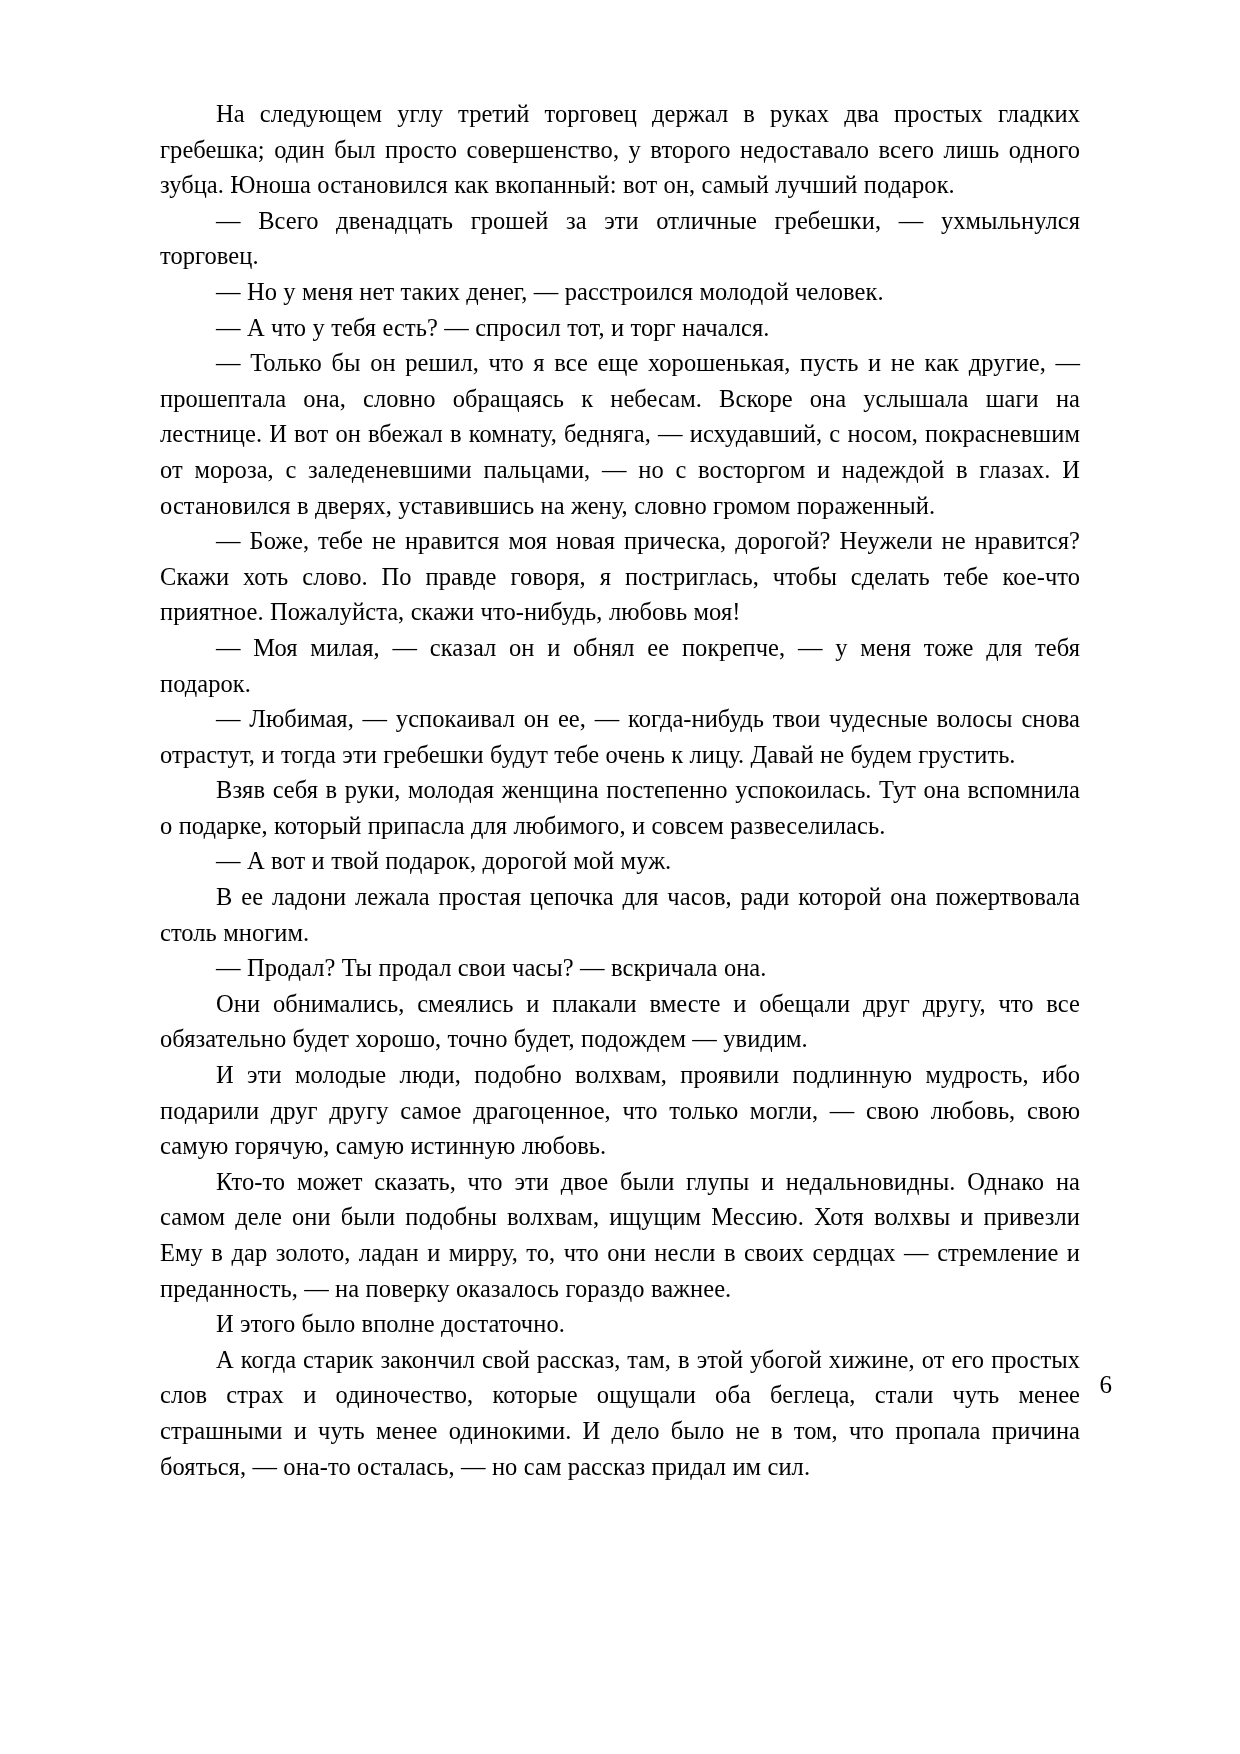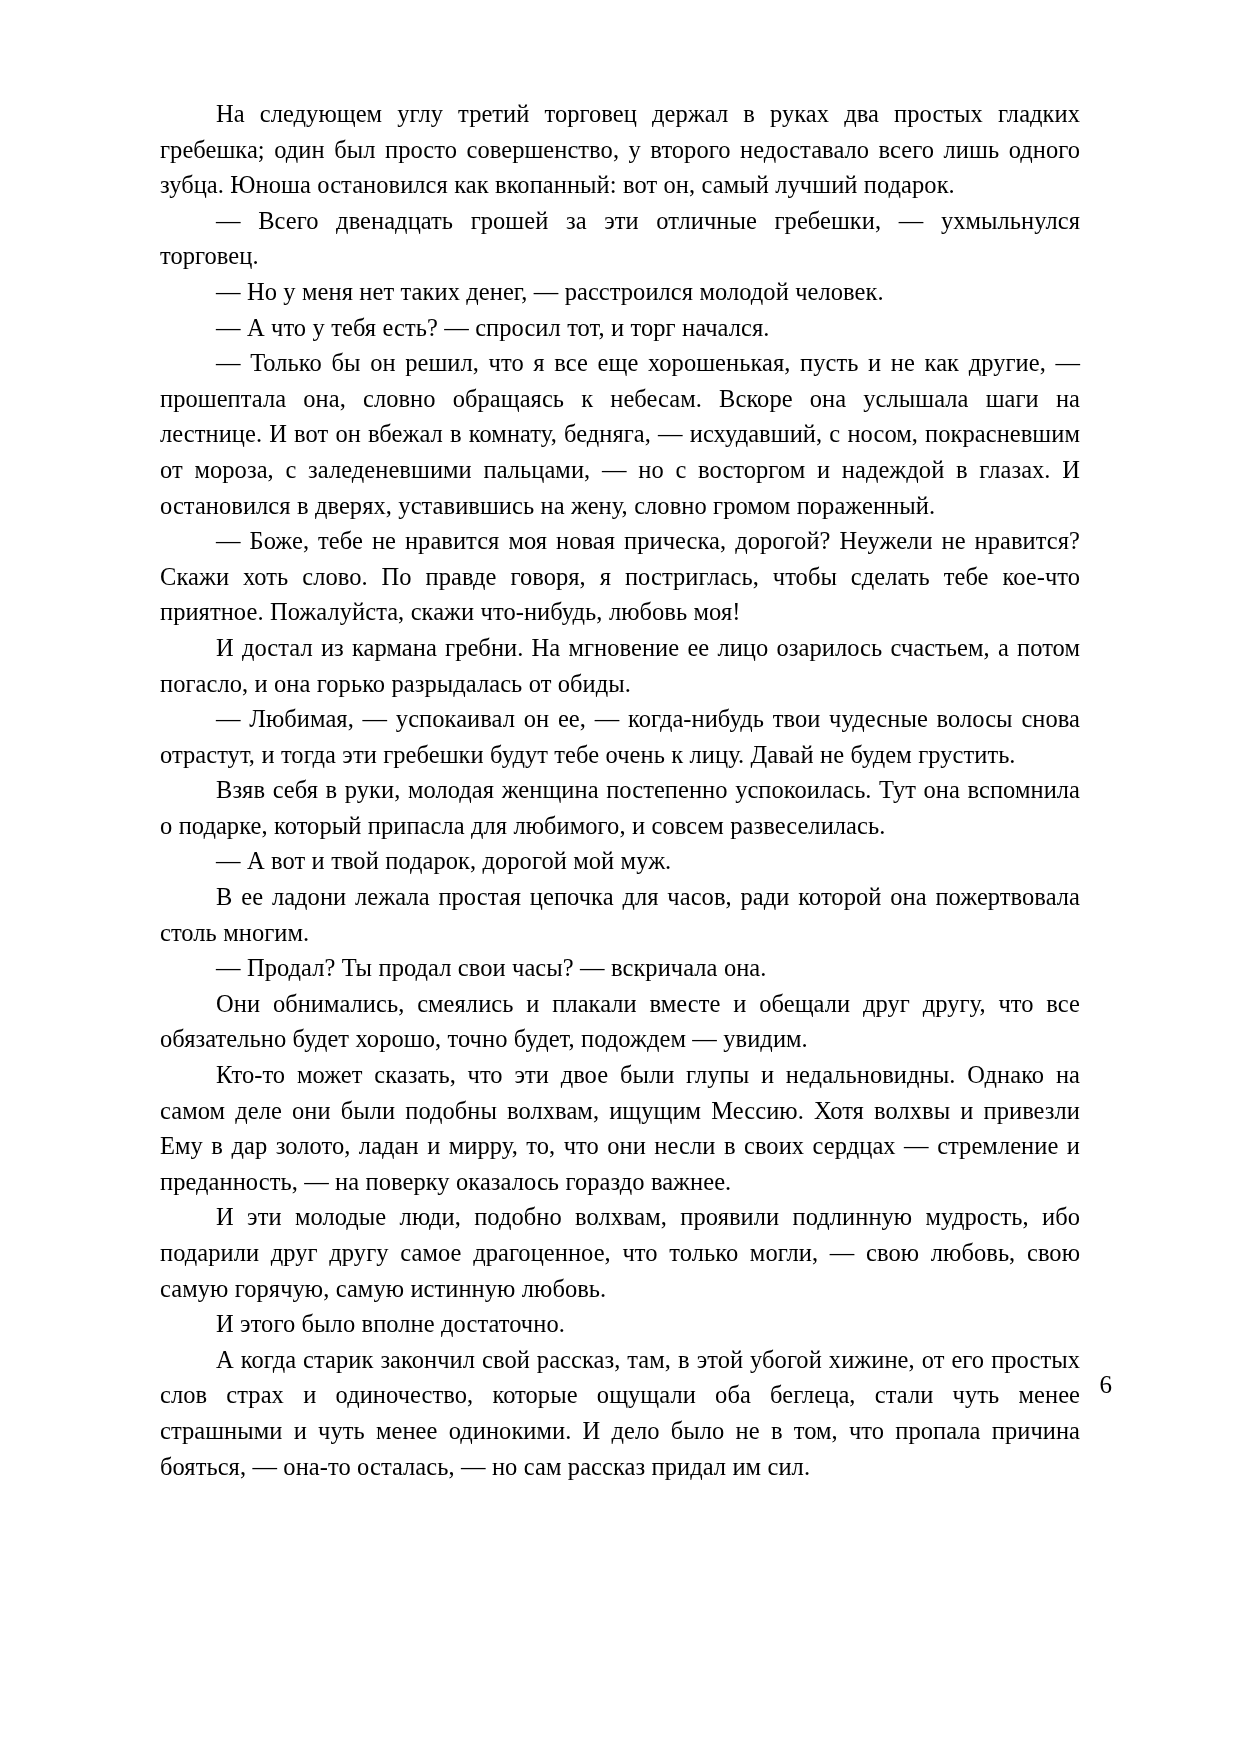--- a/index.html
+++ b/index.html
@@ -53,29 +53,29 @@
 
 <div class="page">
 
   <div class="content">
     <p class="para">На следующем углу третий торговец держал в руках два простых гладких гребешка; один был просто совершенство, у второго недоставало всего лишь одного зубца. Юноша остановился как вкопанный: вот он, самый лучший подарок.</p>
     <p class="para">— Всего двенадцать грошей за эти отличные гребешки, — ухмыльнулся торговец.</p>
     <p class="para">— Но у меня нет таких денег, — расстроился молодой человек.</p>
     <p class="para">— А что у тебя есть? — спросил тот, и торг начался.</p>
     <p class="para">— Только бы он решил, что я все еще хорошенькая, пусть и не как другие, — прошептала она, словно обращаясь к небесам. Вскоре она услышала шаги на лестнице. И вот он вбежал в комнату, бедняга, — исхудавший, с носом, покрасневшим от мороза, с заледеневшими пальцами, — но с восторгом и надеждой в глазах. И остановился в дверях, уставившись на жену, словно громом пораженный.</p>
     <p class="para">— Боже, тебе не нравится моя новая прическа, дорогой? Неужели не нравится? Скажи хоть слово. По правде говоря, я постриглась, чтобы сделать тебе кое-что приятное. Пожалуйста, скажи что-нибудь, любовь моя!</p>
-    <p class="para">И достал из кармана гребни. На мгновение ее лицо озарилось счастьем, а потом погасло, и она горько разрыдалась от обиды.</p>
+    <p class="para">— Моя милая, — сказал он и обнял ее покрепче, — у меня тоже для тебя подарок.</p>
     <p class="para">— Любимая, — успокаивал он ее, — когда-нибудь твои чудесные волосы снова отрастут, и тогда эти гребешки будут тебе очень к лицу. Давай не будем грустить.</p>
     <p class="para">Взяв себя в руки, молодая женщина постепенно успокоилась. Тут она вспомнила о подарке, который припасла для любимого, и совсем развеселилась.</p>
     <p class="para">— А вот и твой подарок, дорогой мой муж.</p>
     <p class="para">В ее ладони лежала простая цепочка для часов, ради которой она пожертвовала столь многим.</p>
     <p class="para">— Продал? Ты продал свои часы? — вскричала она.</p>
     <p class="para">Они обнимались, смеялись и плакали вместе и обещали друг другу, что все обязательно будет хорошо, точно будет, подождем — увидим.</p>
+    <p class="para">И эти молодые люди, подобно волхвам, проявили подлинную мудрость, ибо подарили друг другу самое драгоценное, что только могли, — свою любовь, свою самую горячую, самую истинную любовь.</p>
     <p class="para">Кто-то может сказать, что эти двое были глупы и недальновидны. Однако на самом деле они были подобны волхвам, ищущим Мессию. Хотя волхвы и привезли Ему в дар золото, ладан и мирру, то, что они несли в своих сердцах — стремление и преданность, — на поверку оказалось гораздо важнее.</p>
-    <p class="para">И эти молодые люди, подобно волхвам, проявили подлинную мудрость, ибо подарили друг другу самое драгоценное, что только могли, — свою любовь, свою самую горячую, самую истинную любовь.</p>
     <p class="para">И этого было вполне достаточно.</p>
     <p class="para">А когда старик закончил свой рассказ, там, в этой убогой хижине, от его простых слов страх и одиночество, которые ощущали оба беглеца, стали чуть менее страшными и чуть менее одинокими. И дело было не в том, что пропала причина бояться, — она-то осталась, — но сам рассказ придал им сил.</p>
 
   </div>
 
   <div class="folio">6</div>
 
 </div>
 
 </body></html>

